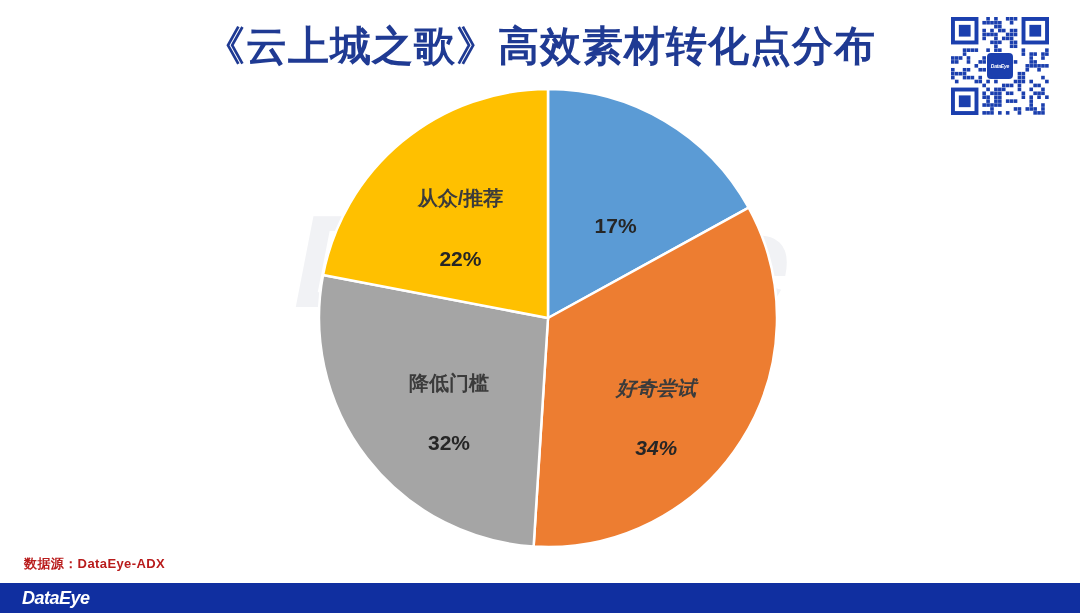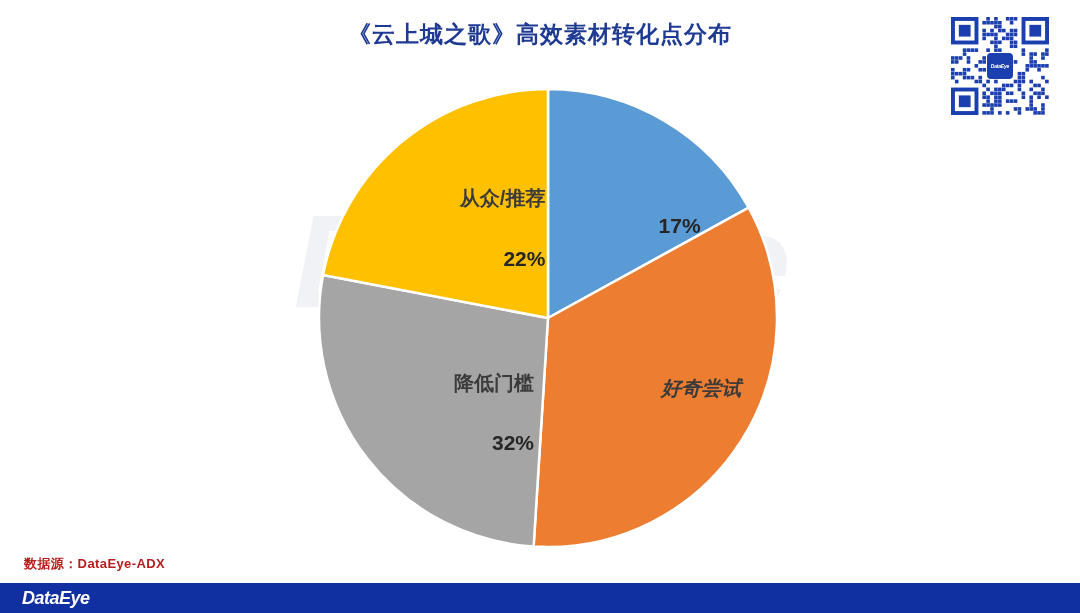--- a/index.html
+++ b/index.html
@@ -24,21 +24,21 @@
     overflow: hidden;
   }
 
   
   .title {
     position: absolute;
     left: 0;
     top: 19px;
     width: 1080px;
     text-align: center;
-    font-size: 23px;
+    font-size: 41px;
     font-weight: bold;
     letter-spacing: 1px;
     color: #1F3A93;
     white-space: nowrap;
     font-family: "Liberation Sans", "DejaVu Sans", sans-serif;
   }
 
   
   .watermark {
     position: absolute;
@@ -65,21 +65,21 @@
     width: 460px;
     height: 460px;
   }
   .pie-svg {
     display: block;
     width: 460px;
     height: 460px;
   }
   .slice-label {
     position: absolute;
-    text-align: right;
+    text-align: center;
     line-height: 1.22;
     white-space: nowrap;
     pointer-events: none;
   }
   .slice-label .nm {
     display: block;
     font-size: 20px;
     font-weight: bold;
     color: #3b3b3b;
     font-family: "Liberation Sans", "DejaVu Sans", sans-serif;
@@ -178,20 +178,21 @@
           <path d="M 230 230 L 215.62 458.55 A 229 229 0 0 1 5.06 187.09 Z" fill="#A5A5A5" stroke="#ffffff" stroke-width="2.5"></path>
           <path d="M 230 230 L 5.06 187.09 A 229 229 0 0 1 230.00 1.00 Z" fill="#FFC000" stroke="#ffffff" stroke-width="2.5"></path>
         </g>
     </svg>
     <div id="pie-labels">
         <div class="slice-label lbl-0" style="left: 212.611px; top: 89.6762px; width: 170px;">
           <span class="pct">17%</span>
         </div>
         <div class="slice-label lbl-1" style="left: 253.277px; top: 288px; width: 170px; font-style: italic;">
           <span class="nm">好奇尝试</span>
+          <span class="pct">34%</span>
         </div>
         <div class="slice-label lbl-2" style="left: 46px; top: 282.599px; width: 170px;">
           <span class="nm">降低门槛</span>
           <span class="pct">32%</span>
         </div>
         <div class="slice-label lbl-3" style="left: 57.4179px; top: 98.1315px; width: 170px;">
           <span class="nm">从众/推荐</span>
           <span class="pct">22%</span>
         </div>
       </div>

